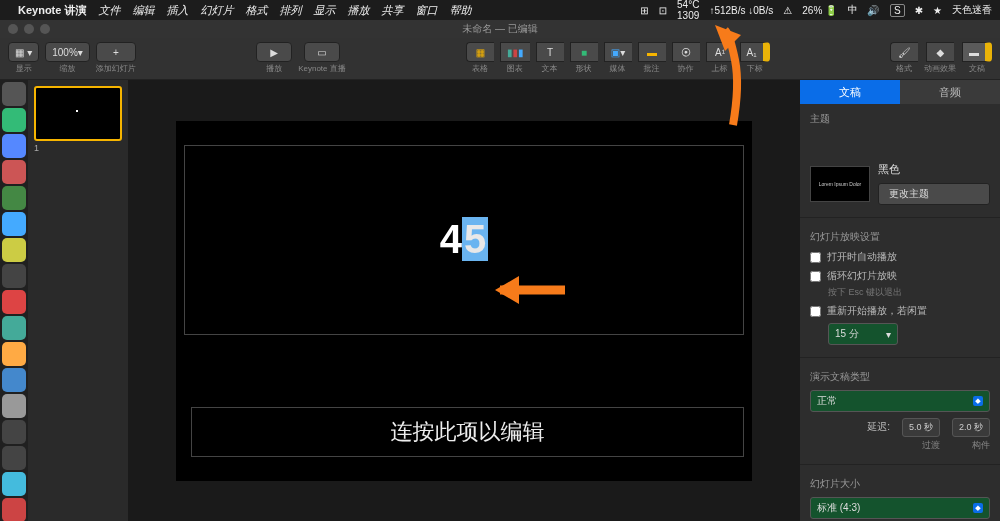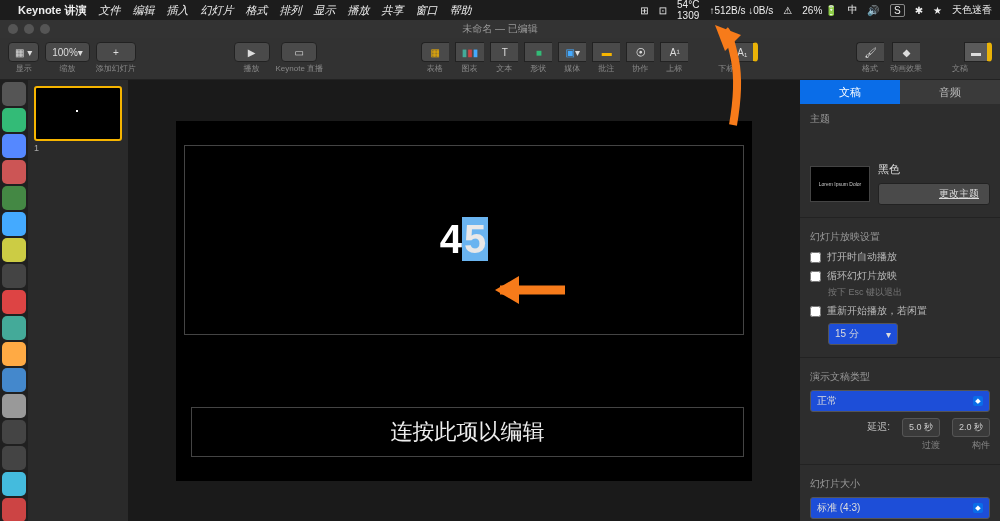--- a/index.html
+++ b/index.html
@@ -14,21 +14,21 @@
 .traffic{position:absolute;left:8px;display:flex;gap:6px;}
 .traffic div{width:10px;height:10px;border-radius:50%;background:#555;}
 .toolbar{height:42px;background:#323232;display:flex;align-items:flex-start;padding:4px 8px;justify-content:space-between;border-bottom:1px solid #222;}
 .tgroup{display:flex;gap:6px;align-items:flex-start;}
 .tbtn{display:flex;flex-direction:column;align-items:center;gap:1px;}
 .tbtn .btn{height:20px;min-width:28px;background:#4a4a4a;border:1px solid #222;border-radius:4px;display:flex;align-items:center;justify-content:center;font-size:10px;color:#ddd;padding:0 6px;}
 .tbtn .lbl{font-size:8px;color:#888;}
 .segment{display:flex;}
 .segment .btn{border-radius:0;border-right:none;}
 .segment .tbtn:first-child .btn{border-radius:4px 0 0 4px;}
-.segment .tbtn:last-child .btn{border-radius:0 4px 4px 0;border-right:5px solid #eab308;margin-left:36px;}
+.segment .tbtn:last-child .btn{border-radius:0 4px 4px 0;border-right:7px solid #eab308;}
 .workspace{display:flex;height:441px;}
 .dock{width:28px;background:rgba(40,40,40,0.8);display:flex;flex-direction:column;padding:2px;gap:2px;}
 .dock div{width:24px;height:24px;border-radius:5px;flex-shrink:0;}
 .navigator{width:100px;background:#2a2a2a;padding:6px;}
 .thumb{width:88px;height:55px;background:#000;border:2px solid #f7b500;border-radius:3px;position:relative;}
 .thumb .num{position:absolute;left:-2px;bottom:-14px;font-size:9px;color:#aaa;}
 .canvas{flex:1;background:#1a1a1a;display:flex;align-items:center;justify-content:center;position:relative;}
 .slide{width:576px;height:360px;background:#000;position:relative;}
 .titlebox{position:absolute;top:24px;left:8px;right:8px;height:190px;border:1px solid #444;display:flex;align-items:center;justify-content:center;}
 .titletext{font-size:40px;font-weight:bold;color:#fff;}
@@ -40,21 +40,21 @@
 .itab{flex:1;display:flex;align-items:center;justify-content:center;font-size:11px;cursor:default;}
 .itab.active{background:#0a6de8;color:#fff;}
 .itab:not(.active){background:#3a3a3a;}
 .isec{padding:8px 10px;}
 .isec h4{font-size:10px;font-weight:normal;color:#999;margin-bottom:6px;}
 .themerow{display:flex;align-items:center;gap:8px;margin-top:36px;}
 .themeprev{width:60px;height:36px;background:#000;border:1px solid #444;display:flex;align-items:center;justify-content:center;font-size:5px;color:#ccc;}
 .btn2{background:#4a4a4a;border:1px solid #222;border-radius:3px;padding:3px 10px;font-size:10px;color:#ddd;cursor:default;}
 .chk{display:flex;align-items:center;gap:6px;margin:5px 0;}
 .chk input{width:11px;height:11px;}
-.sel2{width:100%;background:#1d4ed8;border:1px solid #555;border-radius:3px;padding:3px 6px;font-size:10px;color:#ddd;display:flex;justify-content:space-between;align-items:center;}
+.sel2{width:100%;background:#14532d;border:1px solid #555;border-radius:3px;padding:3px 6px;font-size:10px;color:#ddd;display:flex;justify-content:space-between;align-items:center;}
 .sel2 .arr{width:10px;height:10px;background:#0a6de8;border-radius:2px;font-size:7px;display:flex;align-items:center;justify-content:center;color:#fff;}
 .sub{color:#777;font-size:9px;margin-left:18px;margin-top:-2px;}
 .delayrow{display:flex;gap:12px;justify-content:flex-end;margin-top:6px;}
 .delayrow div{text-align:right;font-size:9px;color:#888;}
 .delayrow .val{background:#3a3a3a;border:1px solid #555;border-radius:3px;padding:2px 6px;margin-bottom:2px;color:#ccc;}
 .hr{height:1px;background:#222;margin:4px 0;}
 .arrow{position:absolute;pointer-events:none;}
 .arrow1{left:715px;top:25px;}
 .arrow2{left:495px;top:270px;}
 svg{display:block;}
@@ -232,21 +232,21 @@
     <div class="itabs">
       <div class="itab active">文稿</div>
       <div class="itab">音频</div>
     </div>
     <div class="isec">
       <h4>主题</h4>
       <div class="themerow">
         <div class="themeprev">Lorem Ipsum Dolor</div>
         <div style="flex:1;">
           <div style="font-size:11px;color:#ddd;margin-bottom:6px;">黑色</div>
-          <div class="btn2" style="text-align:right;text-decoration:underline;">更改主题</div>
+          <div class="btn2" style="text-align:left;">更改主题</div>
         </div>
       </div>
     </div>
     <div class="hr"></div>
     <div class="isec">
       <h4>幻灯片放映设置</h4>
       <div class="chk">
           <input type="checkbox" style="">
           <span>打开时自动播放</span>
         </div>

